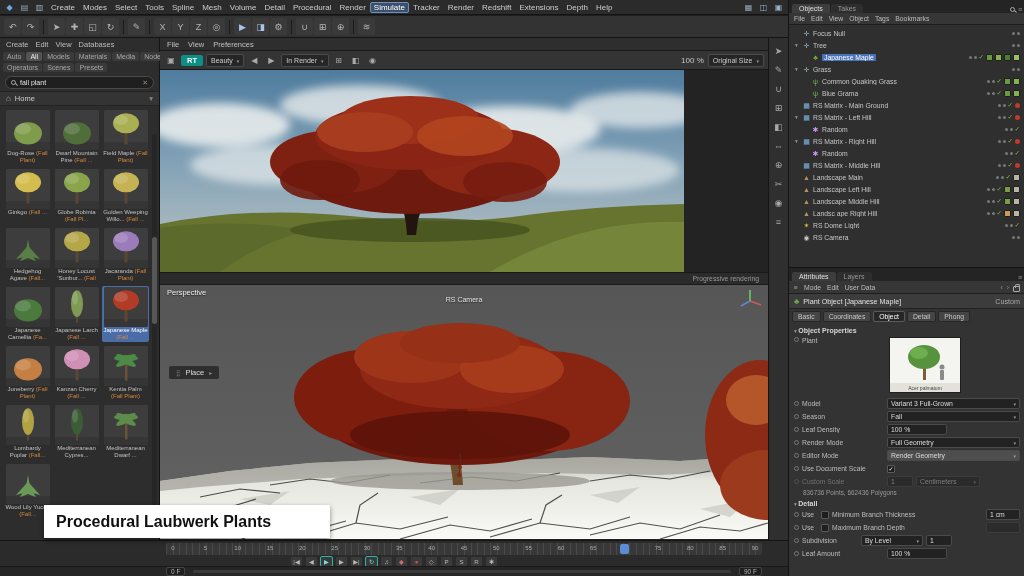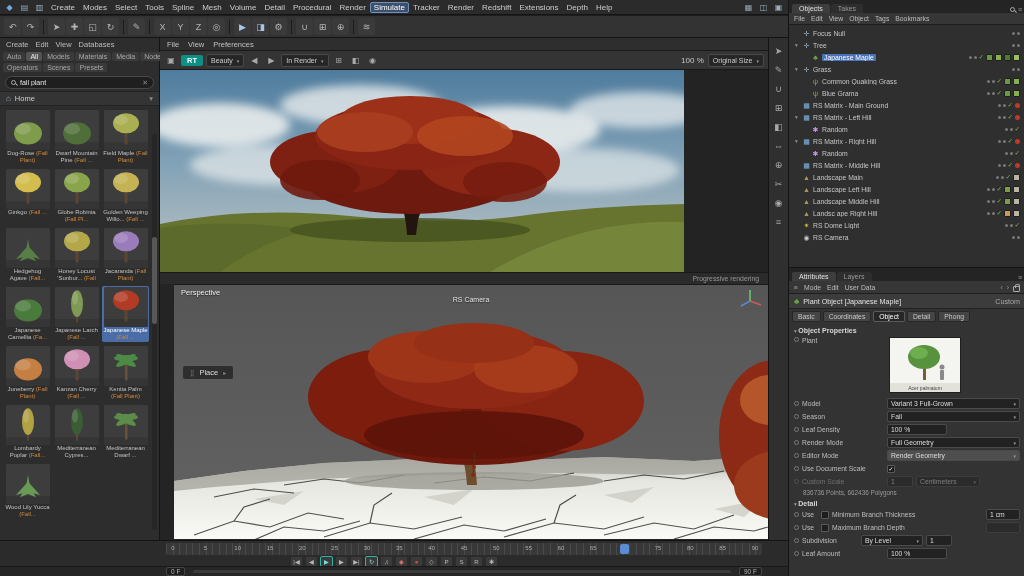--- a/index.html
+++ b/index.html
@@ -60,21 +60,21 @@
   .rv-dd { background:#262626; border:1px solid #4a4a4a; border-radius:2px; font-size:7px; color:#cccccc;
     padding:0 4px; height:13px; display:flex; align-items:center; gap:4px; }
   .caret::after { content:"▾"; font-size:5px; color:#999; }
   .rv-ic { width:14px; height:14px; display:flex; align-items:center; justify-content:center; color:#aaa; font-size:8px; }
   .rv-right { margin-left:auto; display:flex; align-items:center; gap:4px; }
   .rv-stage { height:202px; background:#232323; position:relative; }
   .rv-canvas { position:absolute; left:0; top:0; width:524px; height:202px; }
   .rv-canvas svg { width:100%; height:100%; display:block; }
   .rv-progress { height:12px; background:#2b2b2b; display:flex; align-items:center; justify-content:flex-end;
     gap:6px; padding:0 9px; font-size:6.8px; color:#989898; border-top:1px solid #191919; }
-  .viewport { height:255px; position:relative; background:#5a5a5a; border-top:1px solid #191919; overflow:hidden;margin-left:14px; }
+  .viewport { height:255px; position:relative; background:#5a5a5a; border-top:1px solid #191919; overflow:hidden; }
   .viewport svg.scene { position:absolute; left:0; top:0; width:608px; height:255px; }
   .vp-label { position:absolute; left:7px; top:3px; font-size:7.5px; color:#efefef; text-shadow:0 1px 1px rgba(0,0,0,.6); }
   .vp-camera { position:absolute; left:50%; top:11px; transform:translateX(-50%); font-size:7px; color:#e2e2e2;
     text-shadow:0 1px 1px rgba(0,0,0,.5); }
   .place-panel { position:absolute; left:8px; top:80px; background:rgba(44,44,44,.95); border:1px solid #5c5c5c;
     border-radius:3px; padding:2px 7px; font-size:7.5px; color:#dedede; display:flex; align-items:center; gap:5px; }
   .grip { color:#888; font-size:6px; }
   .gizmo { position:absolute; right:5px; top:3px; }
   
   .strip { position:absolute; left:768px; top:38px; width:20px; height:502px; background:#2f2f2f;
@@ -1069,14 +1069,15 @@
         <span class="pfield" style="width:26px">1</span>
       </div>
       <div class="param">
         <span class="pdot"></span>
         <span class="plabel">Leaf Amount</span>
         <span class="pfield" style="width:60px">100 %</span>
       </div>
     </div>
   </div>
 
+  <div class="title-box">Procedural Laubwerk Plants</div>
 
 </div>
 
 </body></html>

